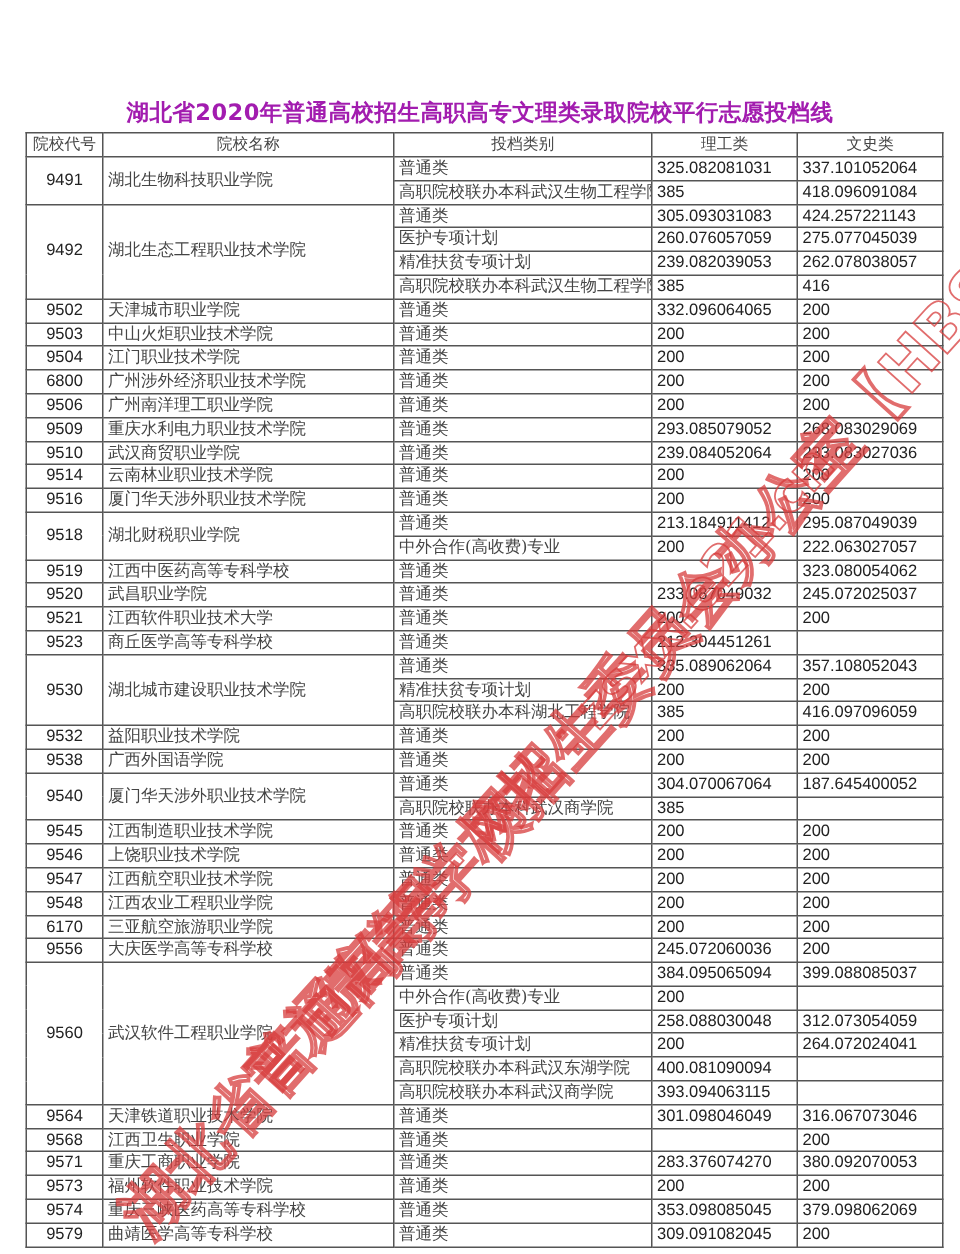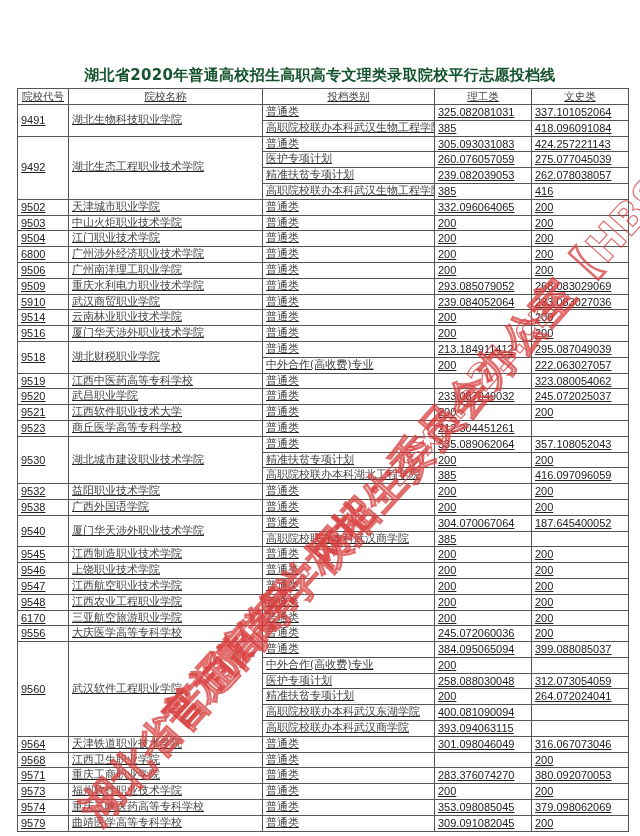--- a/index.html
+++ b/index.html
@@ -1,25 +1,25 @@
 <!DOCTYPE html>
 <html><head>
 <meta charset="utf-8">
 <style>
   html, body { margin: 0; padding: 0; background: #ffffff; }
   body { width: 640px; height: 836px; position: relative; overflow: hidden;
          font-family: "DejaVu Sans", "Liberation Sans", sans-serif; color: #222; }
   .title { position: absolute; left: 0; top: 66px; width: 640px; text-align: center;
-           font-family: "DejaVu Sans", sans-serif; font-weight: bold; font-size: 15px; color: #14532d; letter-spacing: 0.3px; }
+           font-family: "DejaVu Sans", sans-serif; font-weight: bold; font-size: 15px; color: #a21caf; letter-spacing: 0.3px; }
   table.t { position: absolute; left: 17px; top: 88px; width: 611px; border-collapse: collapse;
-            table-layout: fixed; border: 1.6px solid #444; text-decoration: underline; }
+            table-layout: fixed; border: 1.6px solid #444; }
   table.t th, table.t td { border: 1px solid #555; padding: 0 3px; height: 14.8px; line-height: 14.8px;
             font-size: 11px; white-space: nowrap; overflow: hidden; }
   table.t th { font-family: "DejaVu Serif", serif; font-weight: normal; color: #444; text-align: center; height: 15px; font-size: 10.5px; }
-  td.code { font-family: "Liberation Sans", sans-serif; font-size: 11.5px; color: #222; }
+  td.code { text-align: center; font-family: "Liberation Sans", sans-serif; font-size: 11.5px; color: #222; }
   td.name, td.cat { font-family: "DejaVu Serif", serif; font-size: 10px; color: #444; }
   td.num { font-family: "Liberation Sans", sans-serif; font-size: 11.5px; color: #222; padding-left: 4px; }
   .wm { position: absolute; pointer-events: none; color: transparent;
         -webkit-text-stroke: 1.2px rgba(215,60,60,0.75); font-family: "DejaVu Sans", sans-serif;
         font-size: 42px; font-weight: bold; white-space: nowrap; transform-origin: left bottom; }
   .wm1 { left: 110px; top: 780px; transform: rotate(-48deg); }
   .wm2 { left: 190px; top: 690px; transform: rotate(-48deg); font-size: 36px; }
 </style>
 </head>
 <body>
@@ -114,21 +114,21 @@
         <td class="num">200</td>
       </tr>
       <tr>
         <td class="code" rowspan="1">9509</td>
         <td class="name" rowspan="1">重庆水利电力职业技术学院</td>
         <td class="cat">普通类</td>
         <td class="num">293.085079052</td>
         <td class="num">268.083029069</td>
       </tr>
       <tr>
-        <td class="code" rowspan="1">5910</td>
+        <td class="code" rowspan="1">9510</td>
         <td class="name" rowspan="1">武汉商贸职业学院</td>
         <td class="cat">普通类</td>
         <td class="num">239.084052064</td>
         <td class="num">233.083027036</td>
       </tr>
       <tr>
         <td class="code" rowspan="1">9514</td>
         <td class="name" rowspan="1">云南林业职业技术学院</td>
         <td class="cat">普通类</td>
         <td class="num">200</td>

